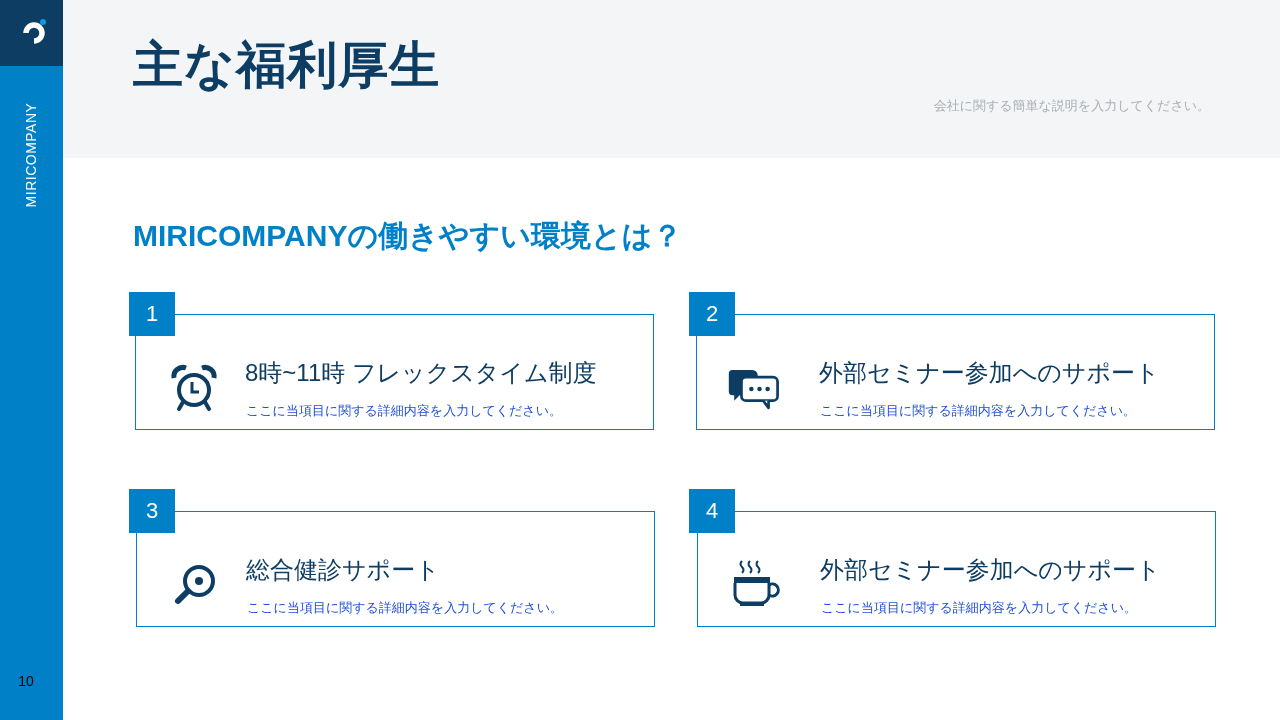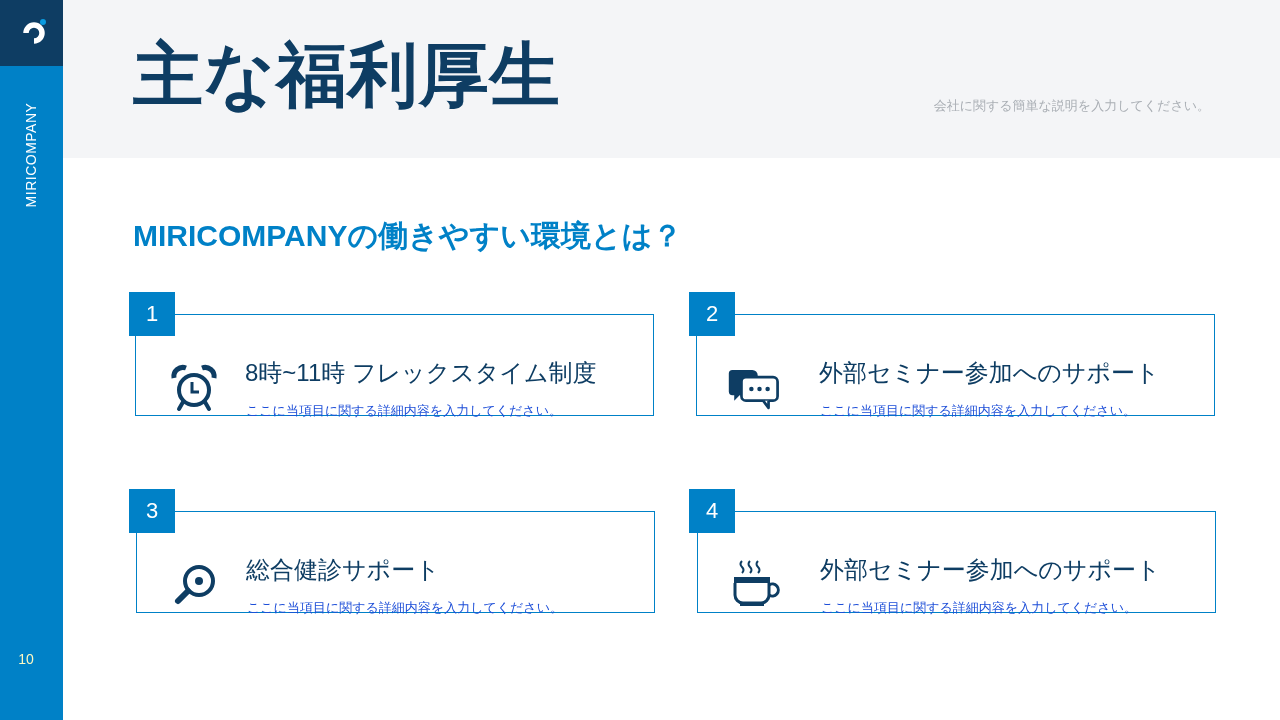--- a/index.html
+++ b/index.html
@@ -2,29 +2,29 @@
 <html><head>
 <meta charset="utf-8">
 <style>
   * { margin: 0; padding: 0; box-sizing: border-box; }
   html, body { width: 1280px; height: 720px; overflow: hidden; background: #ffffff; }
   body { font-family: "Liberation Sans", "DejaVu Sans", sans-serif; position: relative; }
 
   .sidebar { position: absolute; left: 0; top: 0; width: 63px; height: 720px; background: #0081c7; }
   .logo-box { position: absolute; left: 0; top: 0; width: 63px; height: 66px; background: #0e3d63; display: flex; align-items: center; justify-content: center; }
   .vertical-brand { position: absolute; left: 31px; top: 155px; transform: translate(-50%, -50%) rotate(-90deg); color: #ffffff; font-size: 14px; letter-spacing: 0.5px; white-space: nowrap; }
-  .page-number { position: absolute; left: 0; width: 52px; top: 651px; text-align: center; color: #fef9c3; font-size: 14px; }
+  .page-number { position: absolute; left: 0; width: 52px; top: 673px; text-align: center; color: #000000; font-size: 14px; }
 
   .header { position: absolute; left: 63px; top: 0; width: 1217px; height: 158px; background: #f4f5f7; }
-  .page-title { position: absolute; left: 133px; top: 40px; font-size: 70px; font-weight: bold; color: #0e3d63; letter-spacing: 1px; line-height: 1; }
+  .page-title { position: absolute; left: 133px; top: 40px; font-size: 50px; font-weight: bold; color: #0e3d63; letter-spacing: 1px; line-height: 1; }
   .header-desc { position: absolute; right: 70px; top: 97px; font-size: 13px; color: #a9aeb4; }
 
   .subtitle { position: absolute; left: 133px; top: 218px; font-size: 30px; color: #0081c7; line-height: 1.2; }
 
-  .card { position: absolute; width: 519px; height: 102px; border: 1.5px solid #0081c7; background: #ffffff; text-align: center; }
+  .card { position: absolute; width: 519px; height: 116px; border: 1.5px solid #0081c7; background: #ffffff; text-align: center; }
   .num-badge { position: absolute; width: 46px; height: 44px; background: #0081c7; color: #ffffff; font-size: 22px; display: flex; align-items: center; justify-content: center; }
   .card-icon { position: absolute; left: 30px; top: 45px; width: 56px; height: 56px; display: flex; align-items: center; justify-content: center; }
   .card-title { position: absolute; left: 109px; top: 42px; font-size: 24px; color: #0e3d63; white-space: nowrap; }
   .card-desc { position: absolute; left: 110px; top: 87px; font-size: 13px; color: #1d4ed8; white-space: nowrap; }
 </style>
 </head>
 <body>
 
 <div class="sidebar">
   <div class="logo-box">

